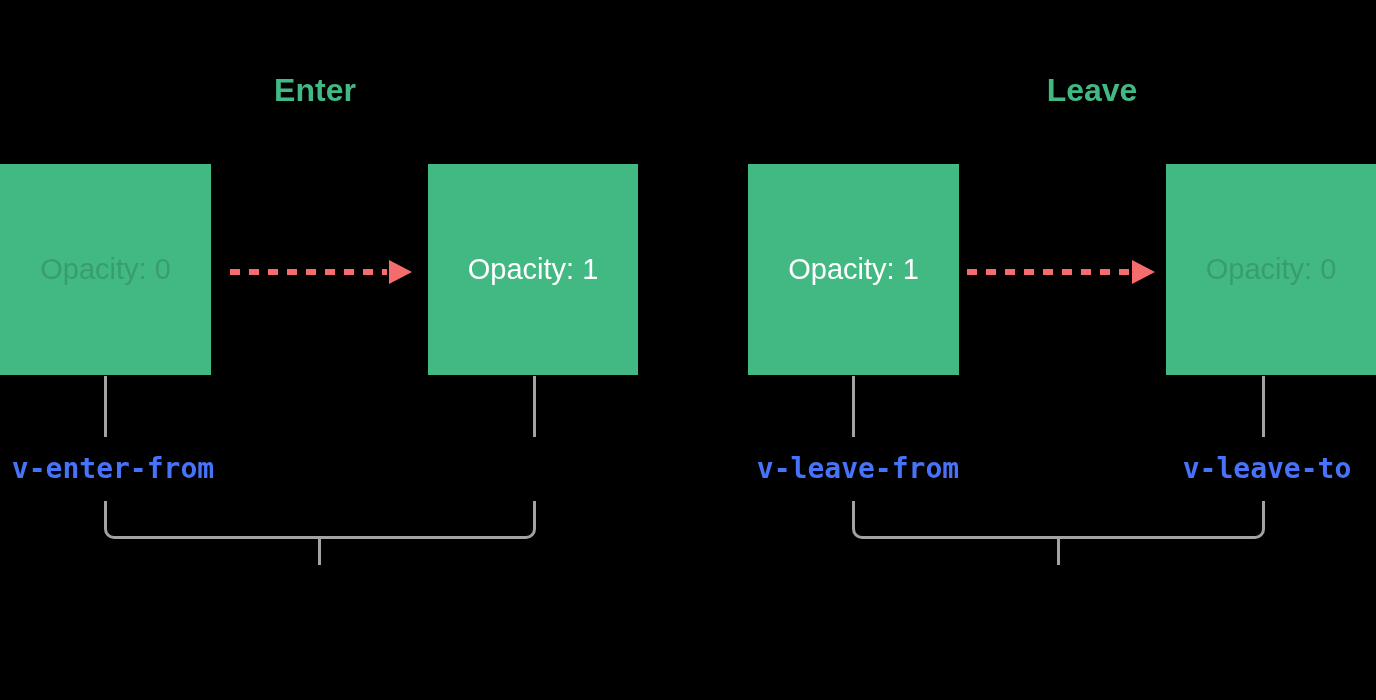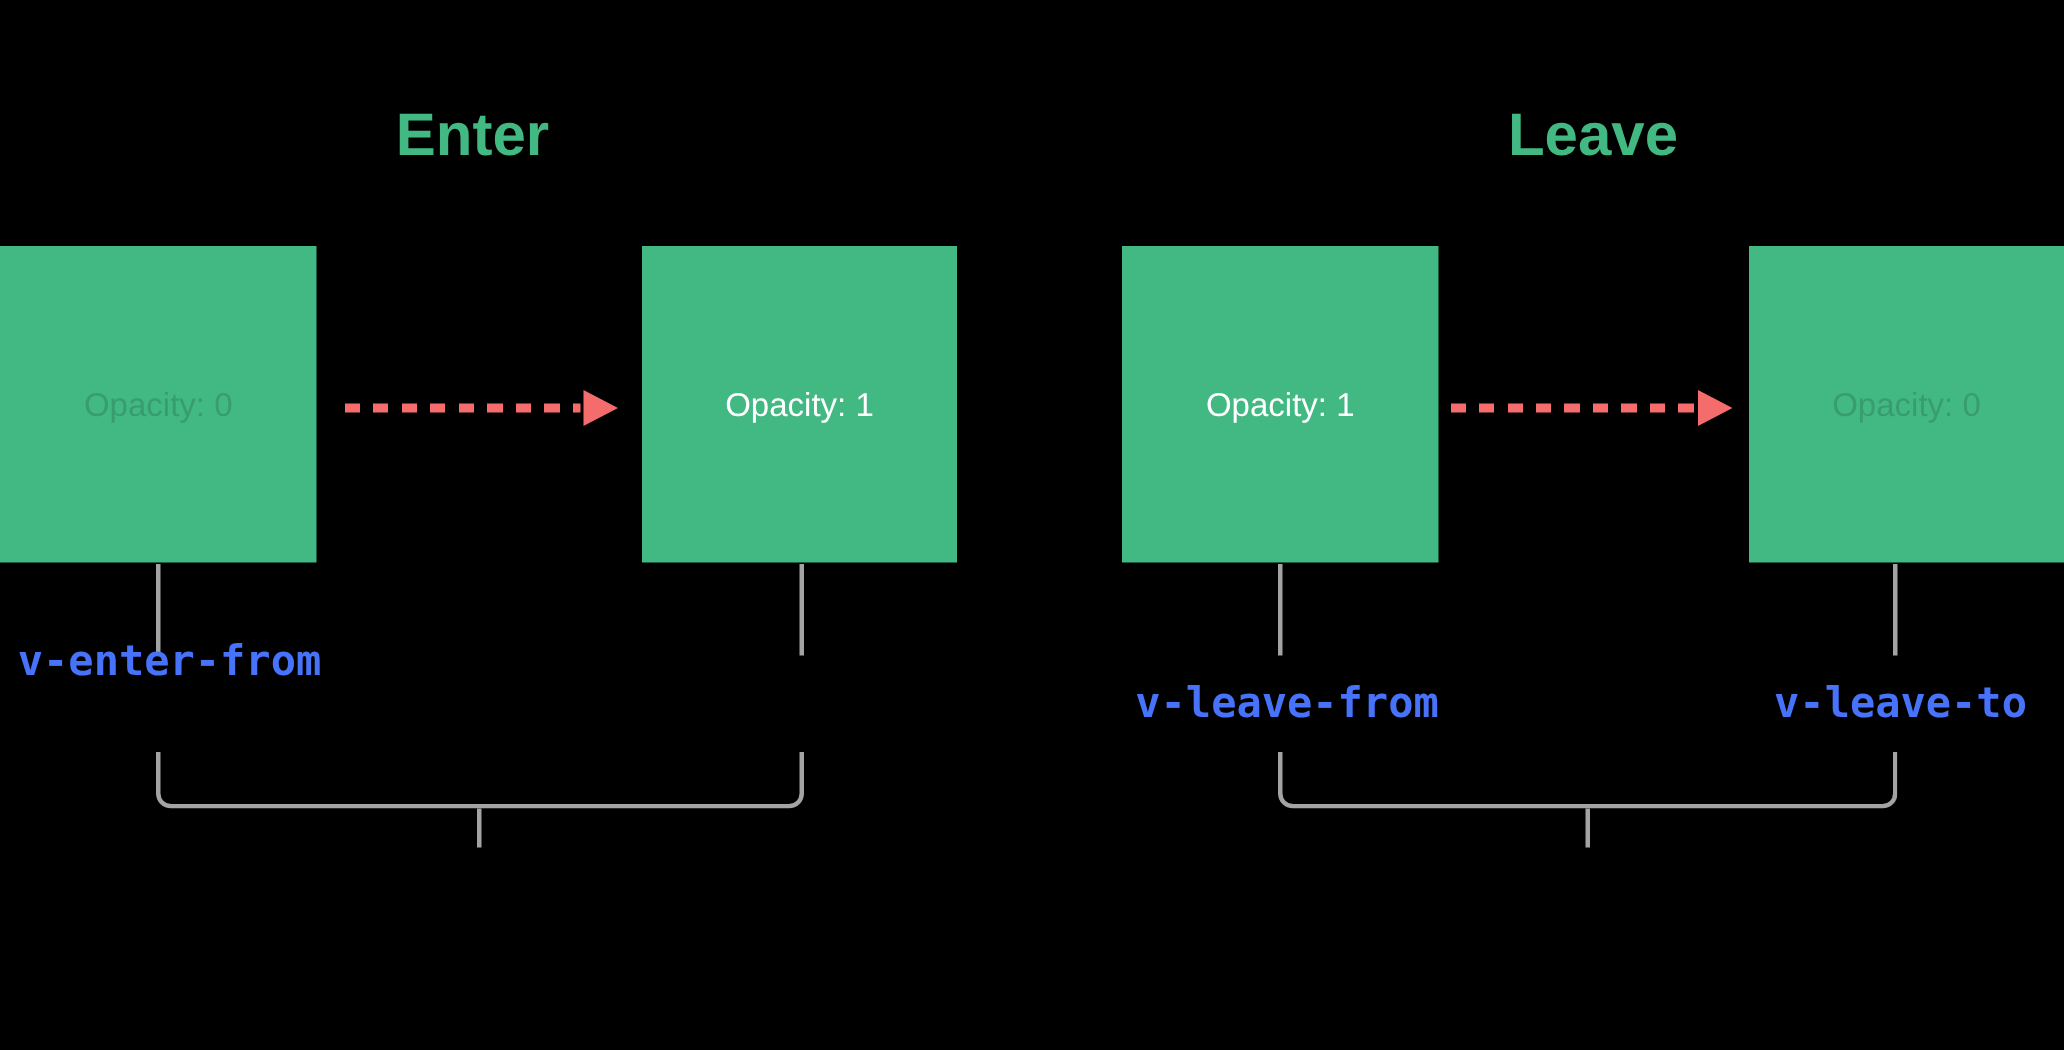--- a/index.html
+++ b/index.html
@@ -10,38 +10,38 @@
     background: var(--background, #000);
     overflow: hidden;
     font-family: "Liberation Sans", sans-serif;
   }
   .title {
     position: absolute;
     top: 72px;
     transform: translateX(-50%);
     font-family: "Liberation Sans", sans-serif;
     font-weight: bold;
-    font-size: 40px;
+    font-size: 32px;
     line-height: 36px;
     color: var(--title-green, #42b883);
     white-space: nowrap;
   }
   .box {
     position: absolute;
     top: 164px;
     width: 211px;
     height: 211px;
     background: var(--box-green, #42b883);
     display: flex;
     align-items: center;
     justify-content: center;
   }
   .box-label {
     font-family: "Liberation Sans", sans-serif;
-    font-size: 22px;
+    font-size: 29px;
     white-space: nowrap;
   }
   .box-label.bright { color: var(--box-text-bright, #fff); }
   .box-label.faint  { color: var(--box-text-faint, rgba(0,0,0,0.15)); }
   .arrow {
     position: absolute;
     top: 260px;
     height: 24px;
   }
   .arrow .dashes {
@@ -107,27 +107,27 @@
     <div class="head"></div>
   </div>
 
   <div class="box" style="left:428px;width:210px">
     <span class="box-label bright">Opacity: 1</span>
   </div>
 
   <div class="vline" style="left:104px;top:376px;height:61px"></div>
   <div class="vline" style="left:533px;top:376px;height:61px"></div>
 
-  <div class="cls" style="left:113px;top:426px">v-enter-from</div>
+  <div class="cls" style="left:113px;top:454px">v-enter-from</div>
 
   <div class="bracket" style="left:104px;width:432px"></div>
   <div class="vline" style="left:318px;top:539px;height:26px"></div>
 
 
-  <div class="title" style="left:1062px">Leave</div>
+  <div class="title" style="left:1092px">Leave</div>
 
   <div class="box" style="left:748px">
     <span class="box-label bright">Opacity: 1</span>
   </div>
 
   <div class="arrow" style="left:967px;width:188px">
     <div class="dashes"></div>
     <div class="head"></div>
   </div>
 

